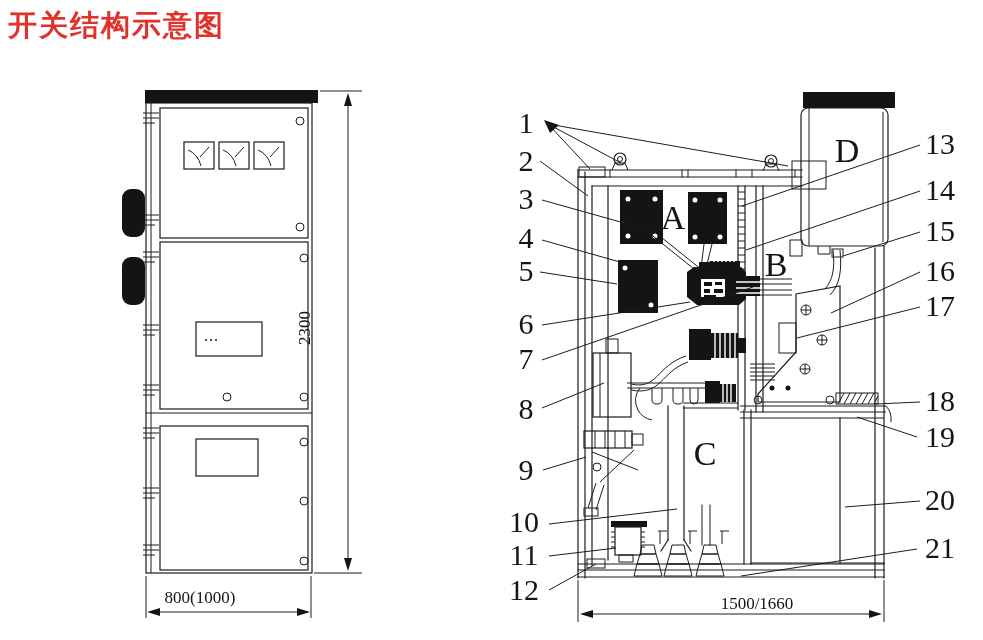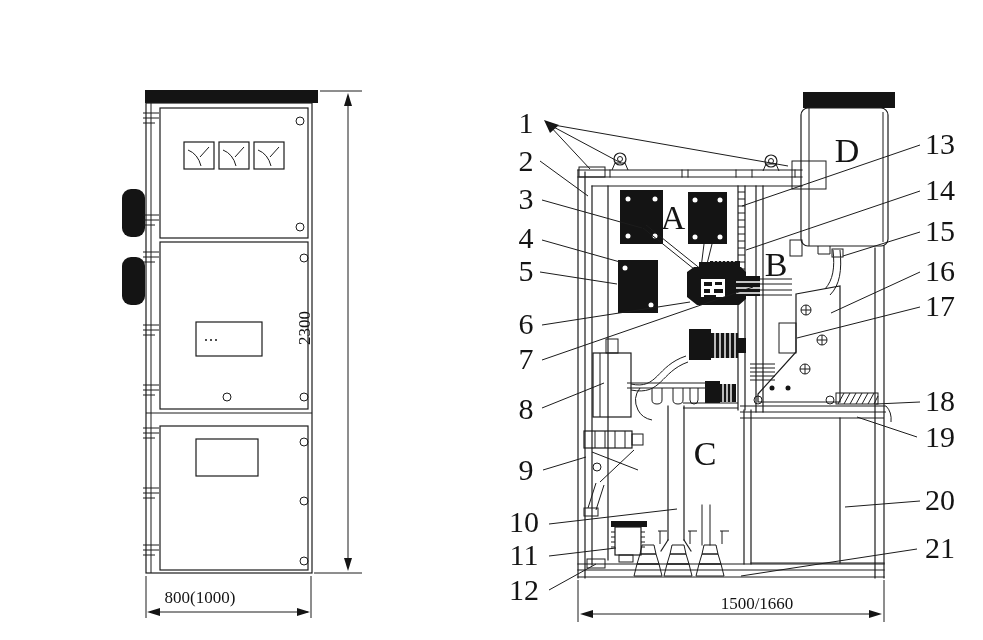--- a/index.html
+++ b/index.html
@@ -18,20 +18,21 @@
   .dotb{fill:#141414;stroke:none;}
   text{fill:#141414;stroke:none;}
   .call{font-family:"Liberation Serif",serif;font-size:30px;text-anchor:middle;}
   .comp{font-family:"Liberation Serif",serif;font-size:34px;text-anchor:middle;}
   .dim{font-family:"Liberation Serif",serif;font-size:17px;text-anchor:middle;}
 </style>
 </head>
 <body>
 
 <div id="stage">
+  <div id="title">开关结构示意图</div>
 
   <svg width="983" height="640" viewBox="0 0 983 640">
 
     <g>
       <rect class="blk" x="145" y="90" width="173" height="13"></rect>
       <rect class="ln" x="146" y="103" width="166" height="470"></rect>
       <line class="thin" x1="151" y1="103" x2="151" y2="573"></line>
 
       <rect class="ln" x="160" y="108" width="148" height="130"></rect>
       <rect class="ln" x="160" y="242" width="148" height="167"></rect>

